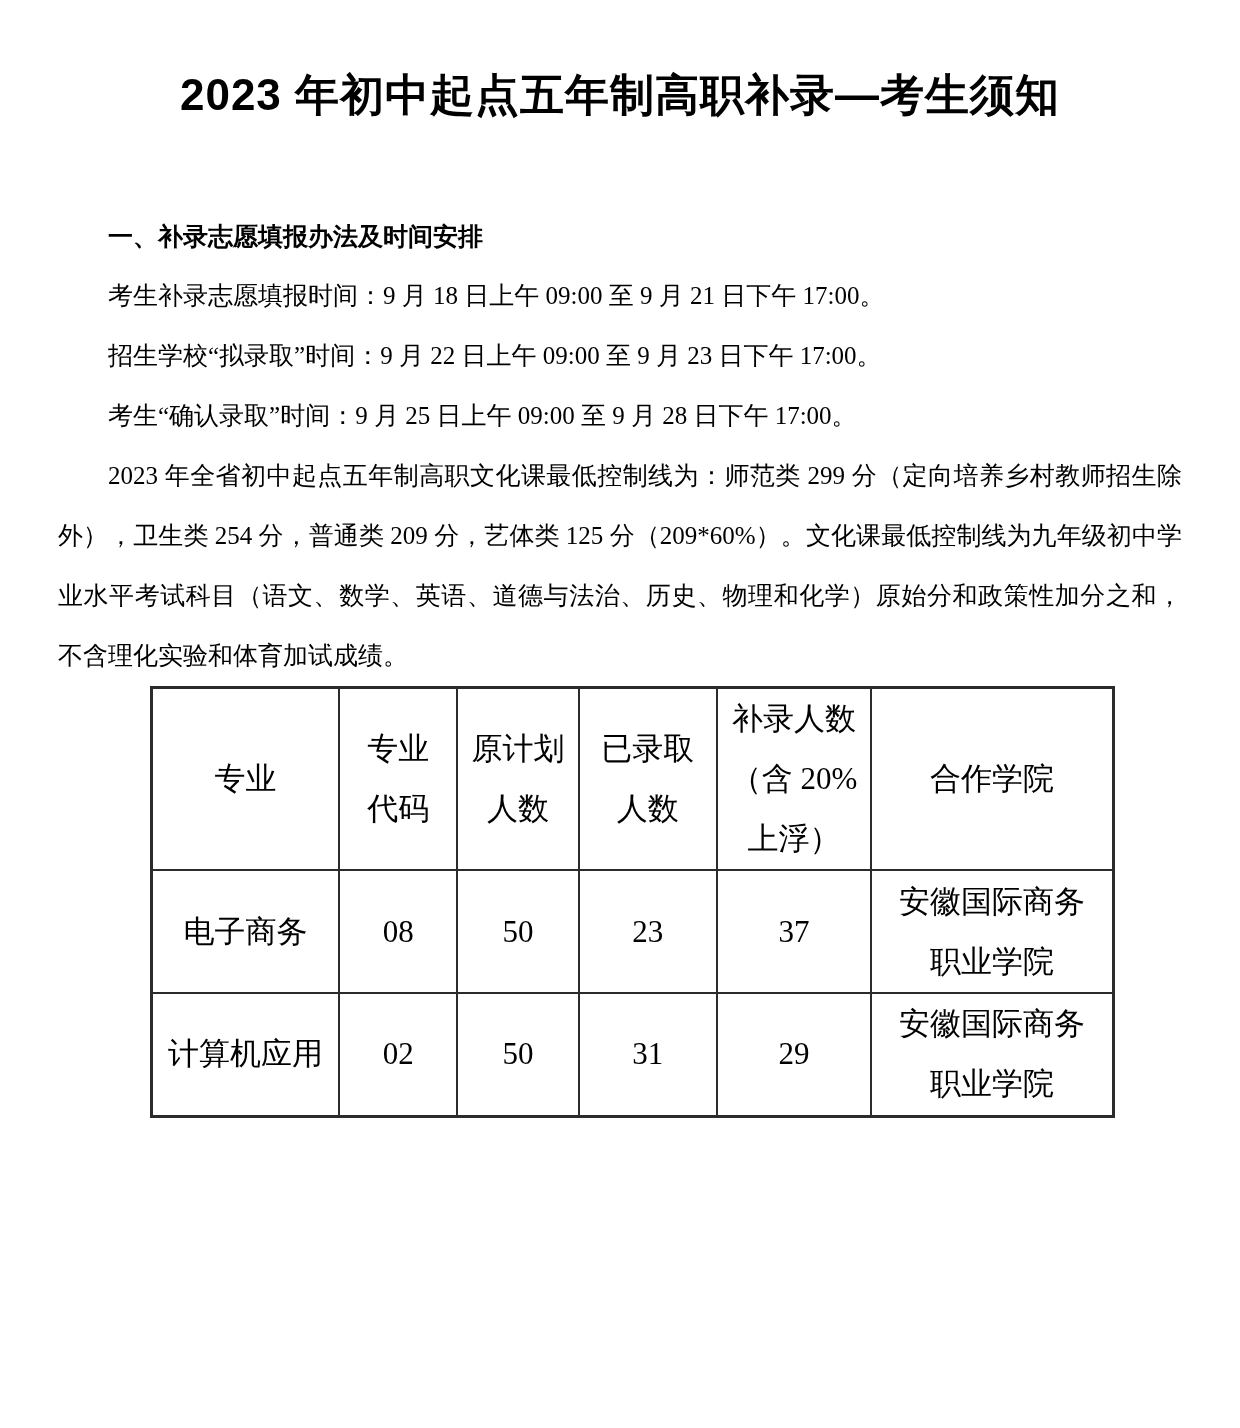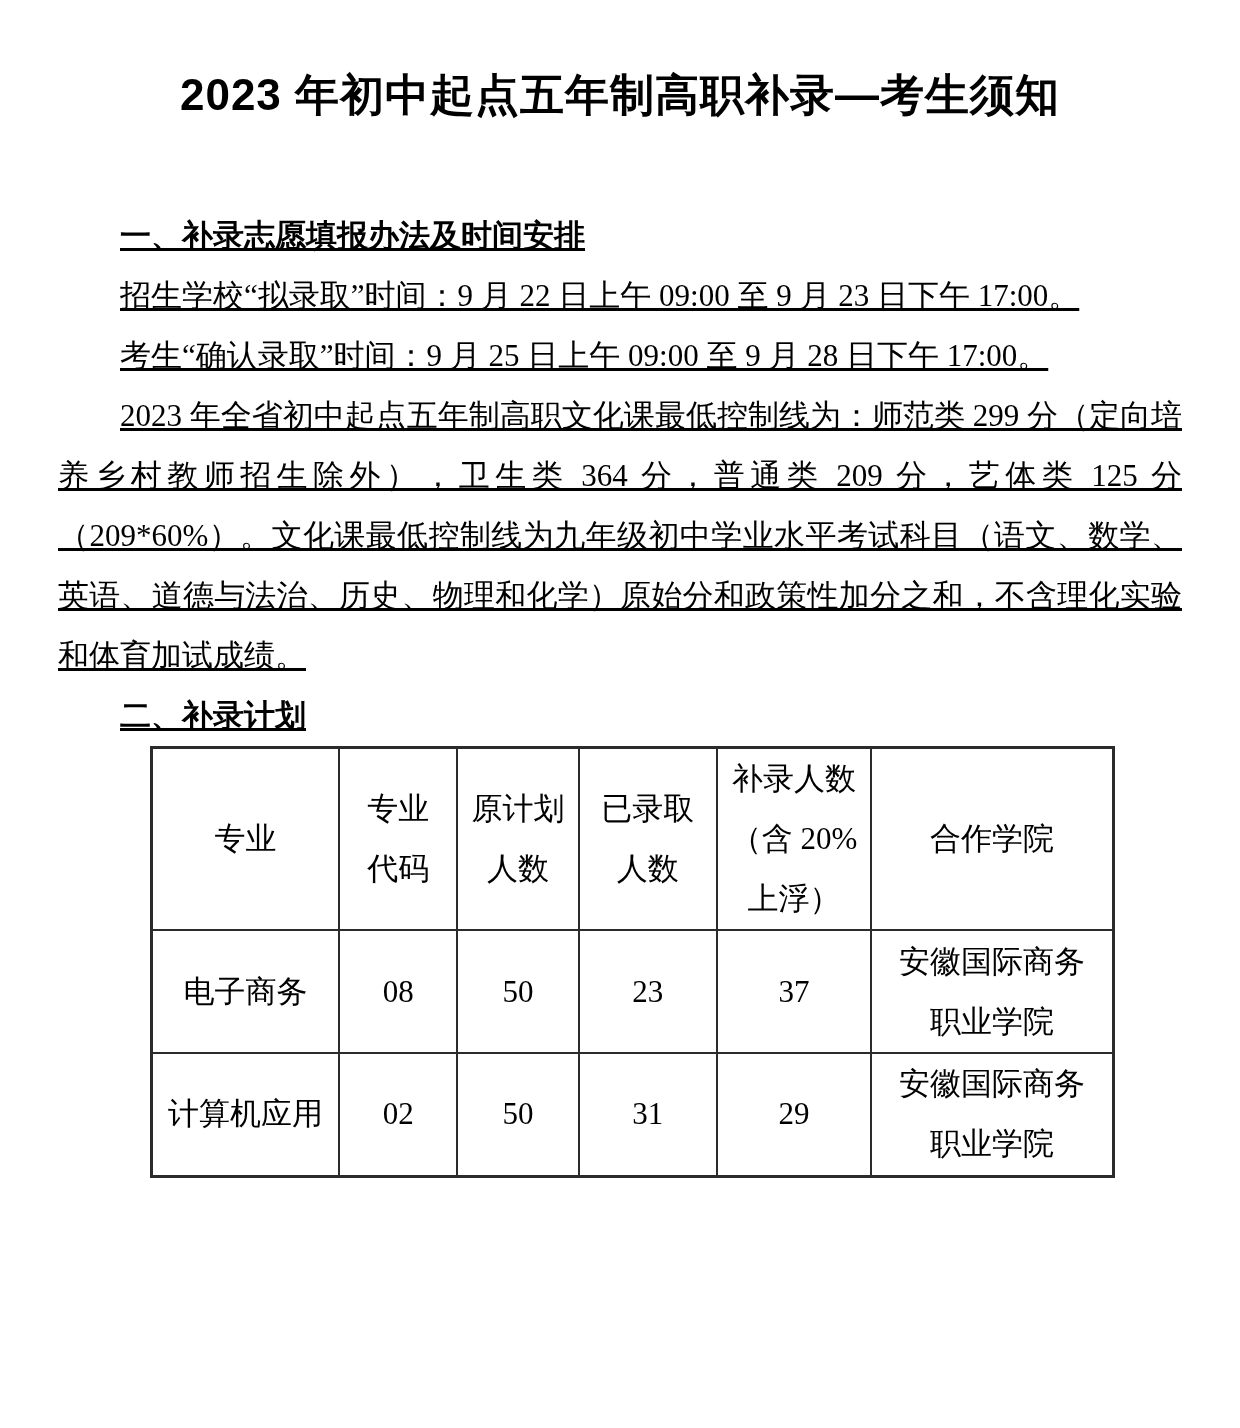--- a/index.html
+++ b/index.html
@@ -29,23 +29,22 @@
     text-align: center;
     font-family: "Liberation Sans", "DejaVu Sans", sans-serif;
     font-weight: 900;
     font-size: 44px;
     line-height: 70px;
     letter-spacing: 1px;
     white-space: nowrap;
   }
   .bodytext p {
     margin: 0;
-    font-size: 31px;
+    font-size: 25px;
     line-height: 60px;
-    text-decoration: underline;
   }
   .heading {
     font-family: "Liberation Sans", "DejaVu Sans", sans-serif;
     font-weight: 800;
     text-indent: 2em;
   }
   .indent { text-indent: 2em; }
   .just {
     text-align: justify;
     text-justify: inter-ideograph;
@@ -76,29 +75,29 @@
 <body>
 
 <div class="page">
 
   <h1 class="doc-title">2023 年初中起点五年制高职补录—考生须知</h1>
 
   <div class="bodytext">
 
     <p class="heading">一、补录志愿填报办法及时间安排</p>
 
+    <p class="indent">考生补录志愿填报时间：9 月 18 日上午 09:00 至 9 月 21 日下午 17:00。</p>
 
     <p class="indent">招生学校“拟录取”时间：9 月 22 日上午 09:00 至 9 月 23 日下午 17:00。</p>
 
     <p class="indent">考生“确认录取”时间：9 月 25 日上午 09:00 至 9 月 28 日下午 17:00。</p>
 
 
-    <p class="indent just">2023 年全省初中起点五年制高职文化课最低控制线为：师范类 299 分（定向培养乡村教师招生除外），卫生类 364 分，普通类 209 分，艺体类 125 分（209*60%）。文化课最低控制线为九年级初中学业水平考试科目（语文、数学、英语、道德与法治、历史、物理和化学）原始分和政策性加分之和，不含理化实验和体育加试成绩。</p>
+    <p class="indent just">2023 年全省初中起点五年制高职文化课最低控制线为：师范类 299 分（定向培养乡村教师招生除外），卫生类 254 分，普通类 209 分，艺体类 125 分（209*60%）。文化课最低控制线为九年级初中学业水平考试科目（语文、数学、英语、道德与法治、历史、物理和化学）原始分和政策性加分之和，不含理化实验和体育加试成绩。</p>
 
-    <p class="heading">二、补录计划</p>
   </div>
 
   <table class="plan">
     <colgroup>
       <col style="width:19.5%">
       <col style="width:12.3%">
       <col style="width:12.6%">
       <col style="width:14.4%">
       <col style="width:16.0%">
       <col style="width:25.2%">

